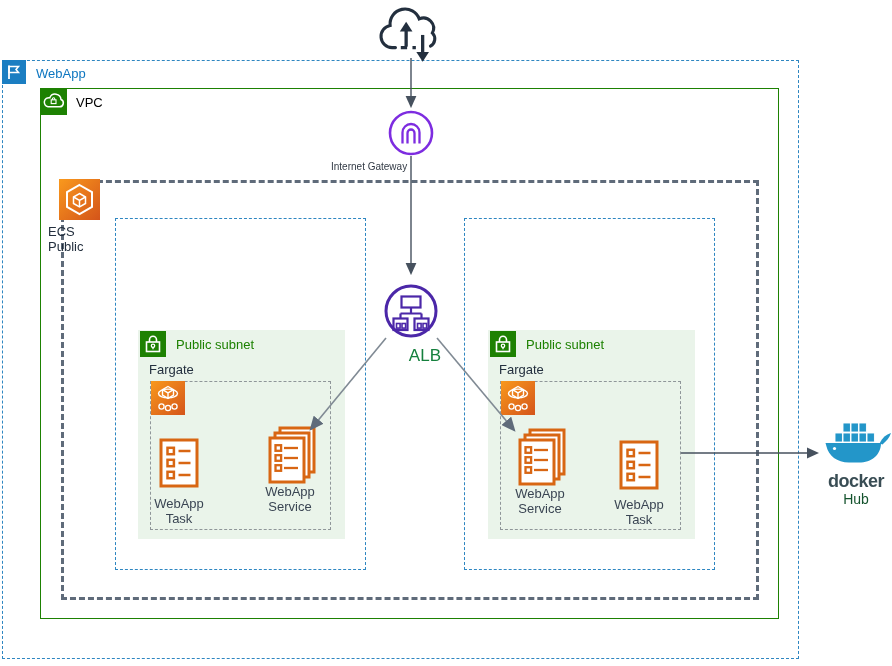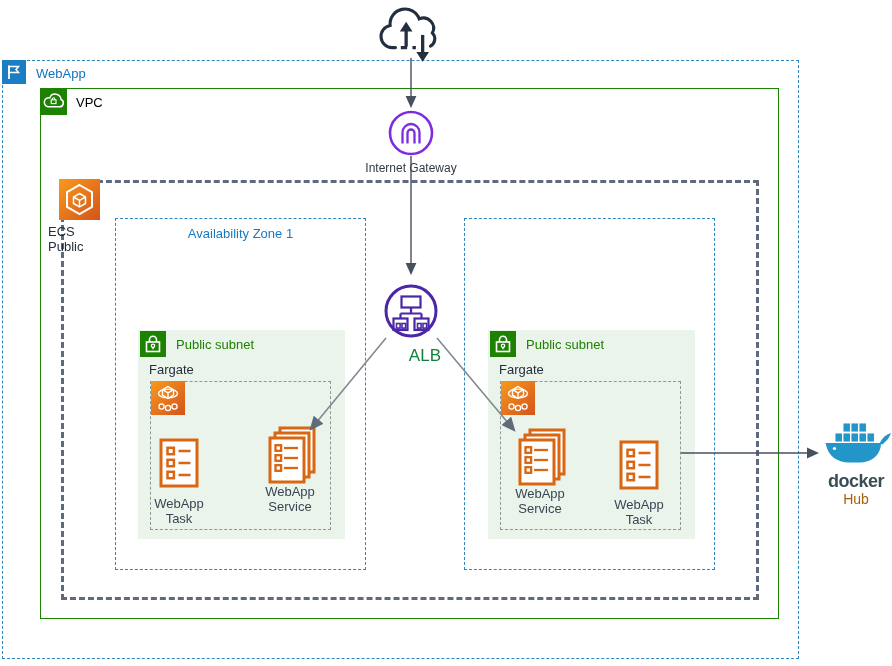--- a/index.html
+++ b/index.html
@@ -54,29 +54,29 @@
   .svc1-icon { left: 264px; top: 426px; }
   .svc1-label { left: 255px; top: 484px; }
 
   .svc2-icon { left: 514px; top: 428px; }
   .svc2-label { left: 505px; top: 486px; }
   .task2-icon { left: 619px; top: 440px; }
   .task2-label { left: 604px; top: 497px; }
 
   .internet-icon { left: 377px; top: 2px; }
   .igw-icon { left: 388px; top: 110px; }
-  .igw-label { left: 331px; top: 161px; width: 160px; text-align: center; font-size: 12px; color: #323a45; }
+  .igw-label { left: 331px; top: 161px; width: 160px; font-size: 10px; color: #323a45; }
   .alb-icon { left: 383px; top: 283px; }
   .alb-label { left: 381px; top: 346px; width: 60px; text-align: right; font-size: 17px; color: #15803d; }
 
   .docker-icon { left: 822px; top: 420px; }
   .docker-brand { left: 820px; top: 471px; width: 72px; text-align: center;
                   font-size: 18px; font-weight: bold; color: #394d54; letter-spacing: -0.5px; }
   .docker-hub-label { left: 820px; top: 491px; width: 72px; text-align: center;
-                      font-size: 14px; color: #a16207; }
+                      font-size: 14px; color: #14532d; }
 
   .connectors { left: 0; top: 0; pointer-events: none; z-index: 40; }
   svg { display: block; }
 </style>
 </head>
 <body>
 
 <div class="canvas">
 
   <div class="abs region-box"></div>
@@ -105,21 +105,20 @@
       <path d="M20.5 14.5 L26.5 18 V24.5 L20.5 28 L14.5 24.5 V18 Z" stroke="#fff" stroke-width="1.5" fill="none"></path>
       <path d="M14.5 18 L20.5 21.5 L26.5 18 M20.5 21.5 V28" stroke="#fff" stroke-width="1.5" fill="none"></path>
     </svg>
   </div>
   <div class="abs ecs-label">
     <div>ECS</div>
     <div>Public</div>
   </div>
 
   <div class="abs az-box az1"></div>
-  <div class="abs az-label az1">Availability Zone 1</div>
 
   <div class="abs az-box az2"></div>
 
   <div class="abs subnet subnet1"></div>
   <div class="abs subnet-icon subnet-icon1">
     <svg width="26" height="26" viewBox="0 0 26 26">
       <rect x="6.5" y="11" width="13" height="9.5" stroke="#fff" stroke-width="1.6" fill="none"></rect>
       <path d="M9.5 11 V8.8 A3.5 3.5 0 0 1 16.5 8.8 V11" stroke="#fff" stroke-width="1.6" fill="none"></path>
       <circle cx="13" cy="14.8" r="1.7" stroke="#fff" stroke-width="1.3" fill="none"></circle>
       <path d="M13 16.5 V18.3" stroke="#fff" stroke-width="1.3" fill="none"></path>

